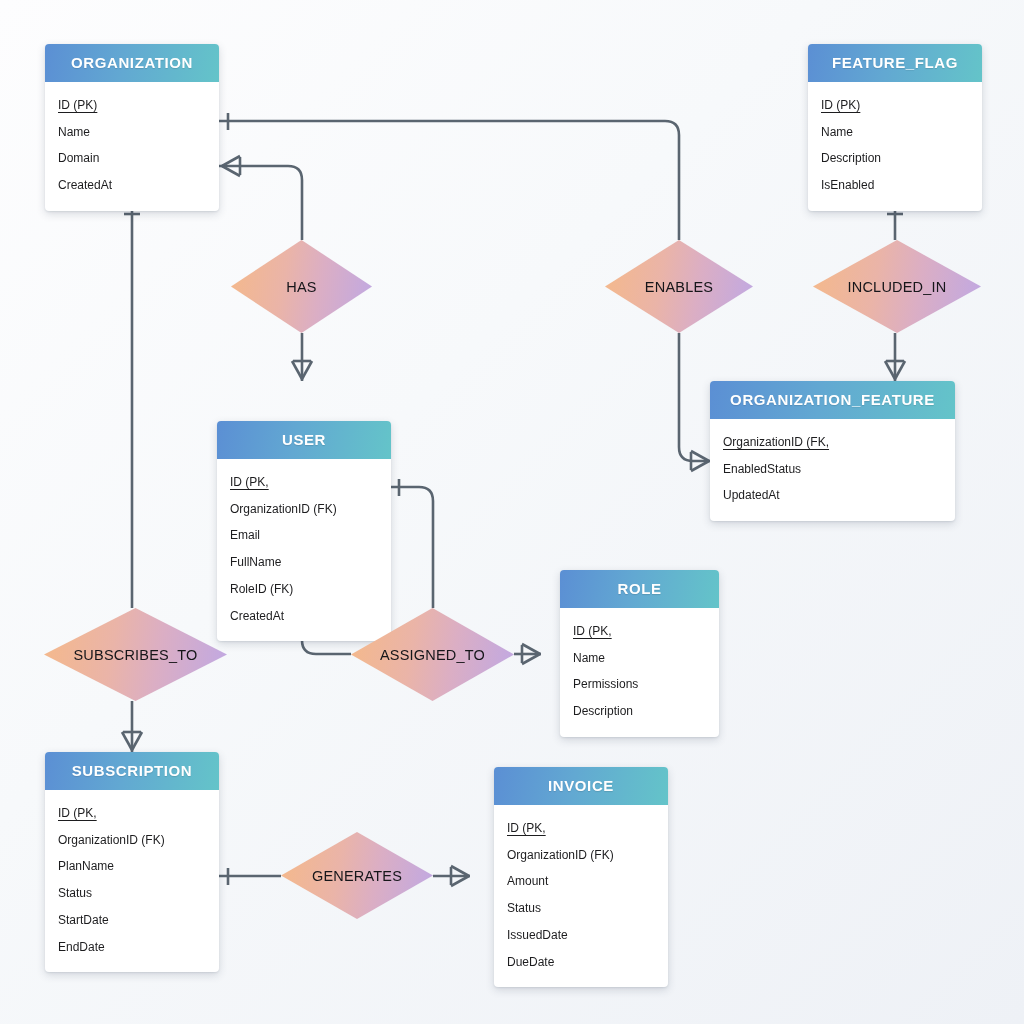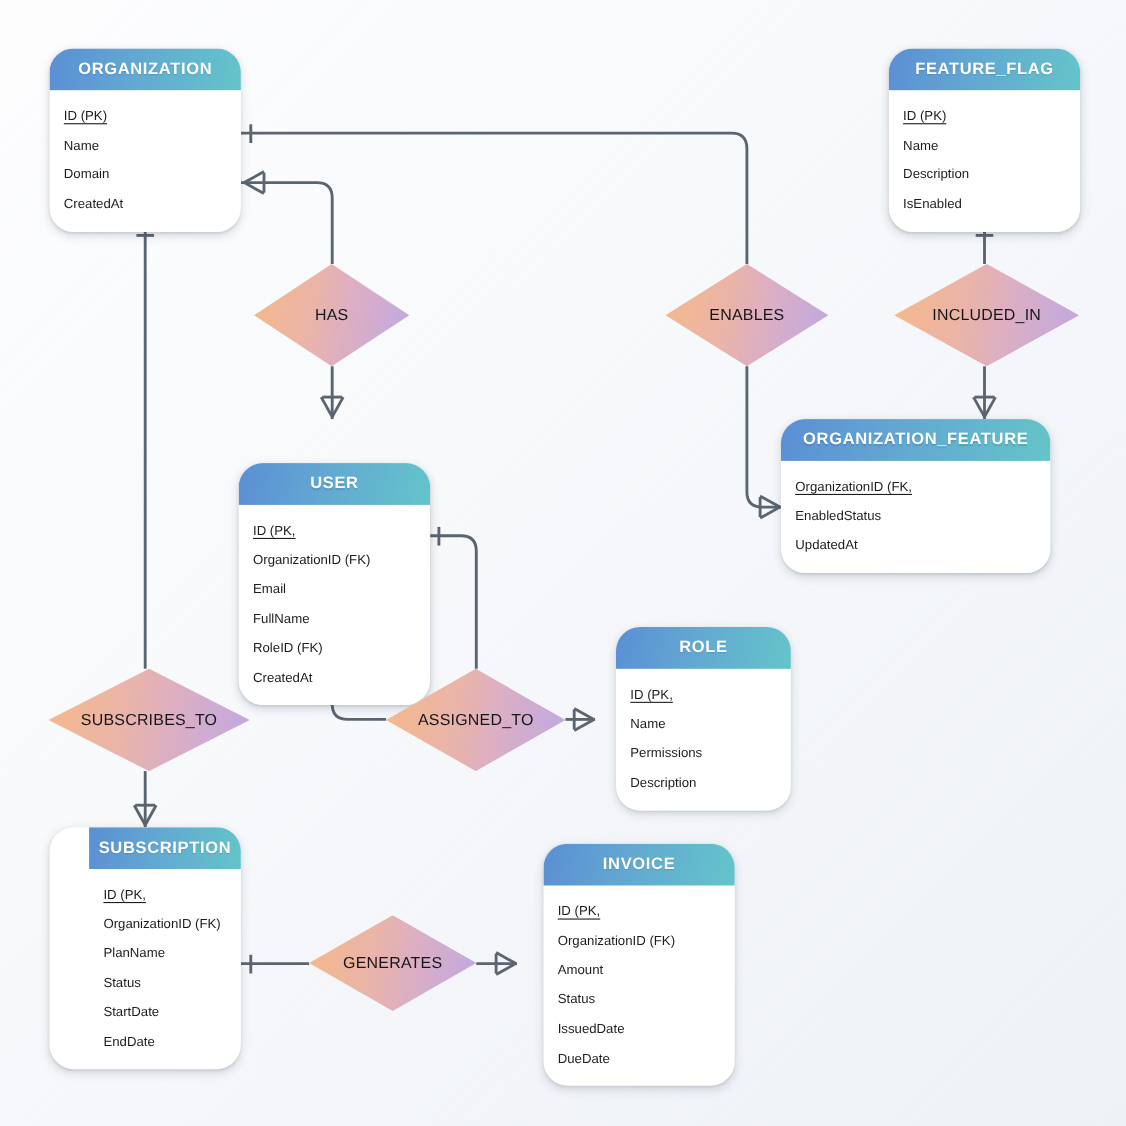--- a/index.html
+++ b/index.html
@@ -23,21 +23,21 @@
     left: 0;
     top: 0;
     width: 1024px;
     height: 1024px;
     pointer-events: none;
   }
 
   
   .entity {
     position: absolute;
-    border-radius: 22px;
+    border-radius: 4px;
     background: #ffffff;
     box-shadow: 0 3px 9px rgba(40, 55, 80, 0.17), 0 1px 2px rgba(40,55,80,0.10);
     overflow: hidden;
     box-sizing: border-box;
   }
   .entity-header {
     height: 38px;
     line-height: 38px;
     text-align: center;
     font-weight: bold;
@@ -217,21 +217,21 @@
   <div class="entity" style="left:560px; top:570px; width:159px;">
     <div class="entity-header">ROLE</div>
     <div class="entity-body">
       <div class="attr key">ID (PK,</div>
       <div class="attr">Name</div>
       <div class="attr">Permissions</div>
       <div class="attr">Description</div>
     </div>
   </div>
 
-  <div class="entity" style="left:45px; top:752px; width:174px;padding-left:36px;">
+  <div class="entity" style="left:45px; top:752px; width:174px;">
     <div class="entity-header">SUBSCRIPTION</div>
     <div class="entity-body">
       <div class="attr key">ID (PK,</div>
       <div class="attr">OrganizationID (FK)</div>
       <div class="attr">PlanName</div>
       <div class="attr">Status</div>
       <div class="attr">StartDate</div>
       <div class="attr">EndDate</div>
     </div>
   </div>

